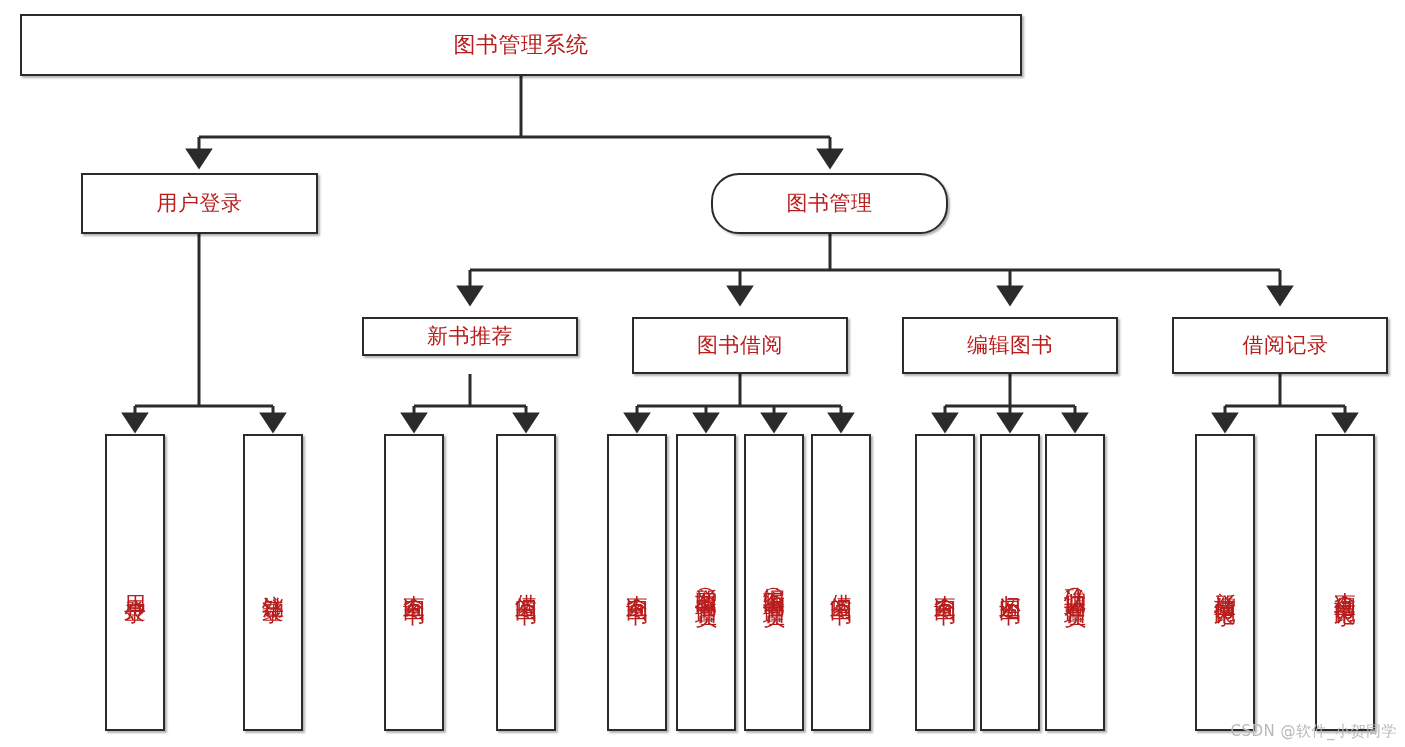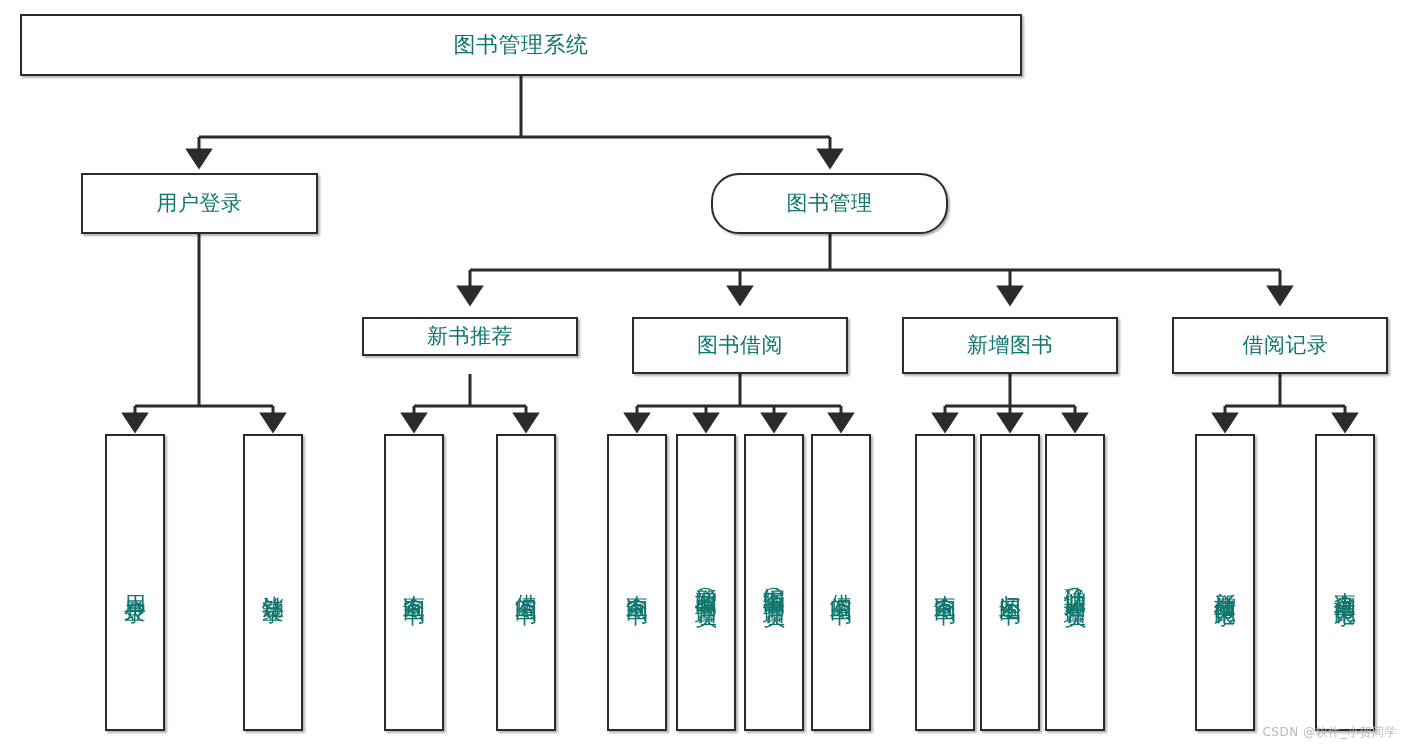--- a/index.html
+++ b/index.html
@@ -26,21 +26,21 @@
   }
   .node {
     position: absolute;
     box-sizing: border-box;
     background: #ffffff;
     border: 2px solid #2b2b2b;
     box-shadow: 2px 2px 2px rgba(0,0,0,0.30);
     display: flex;
     align-items: center;
     justify-content: center;
-    color: #0f766e;
+    color: #b91c1c;
   }
   .node-label {
     font-size: 21px;
     line-height: 1.15;
     letter-spacing: 0.5px;
     white-space: nowrap;
   }
   .node.vertical {
     padding: 6px 0;
     align-items: center;
@@ -55,21 +55,21 @@
     white-space: normal;
     max-height: 100%;
   }
   .node.root .node-label {
     font-size: 22px;
   }
   .watermark {
     position: absolute;
     right: 8px;
     bottom: 6px;
-    font-size: 12px;
+    font-size: 15px;
     color: #b9b9b9;
     letter-spacing: 0.5px;
     white-space: nowrap;
     pointer-events: none;
   }
 </style>
 </head>
 <body>
 
 <div id="diagram-root">
@@ -135,21 +135,21 @@
     <span class="node-label">图书管理</span>
   </div>
 
   <div class="node" style="left:362px; top:317px; width:216px; height:39px;justify-content:center;">
     <span class="node-label">新书推荐</span>
   </div>
   <div class="node" style="left:632px; top:317px; width:216px; height:57px;">
     <span class="node-label">图书借阅</span>
   </div>
   <div class="node" style="left:902px; top:317px; width:216px; height:57px;">
-    <span class="node-label">新增图书</span>
+    <span class="node-label">编辑图书</span>
   </div>
   <div class="node" style="left:1172px; top:317px; width:216px; height:57px;padding-left:11px;">
     <span class="node-label">借阅记录</span>
   </div>
 
   <div class="node vertical" style="left:105px; top:434px; width:60px; height:297px;">
     <span class="node-label">用户登录</span>
   </div>
   <div class="node vertical" style="left:243px; top:434px; width:60px; height:297px;">
     <span class="node-label">注销登录</span>

